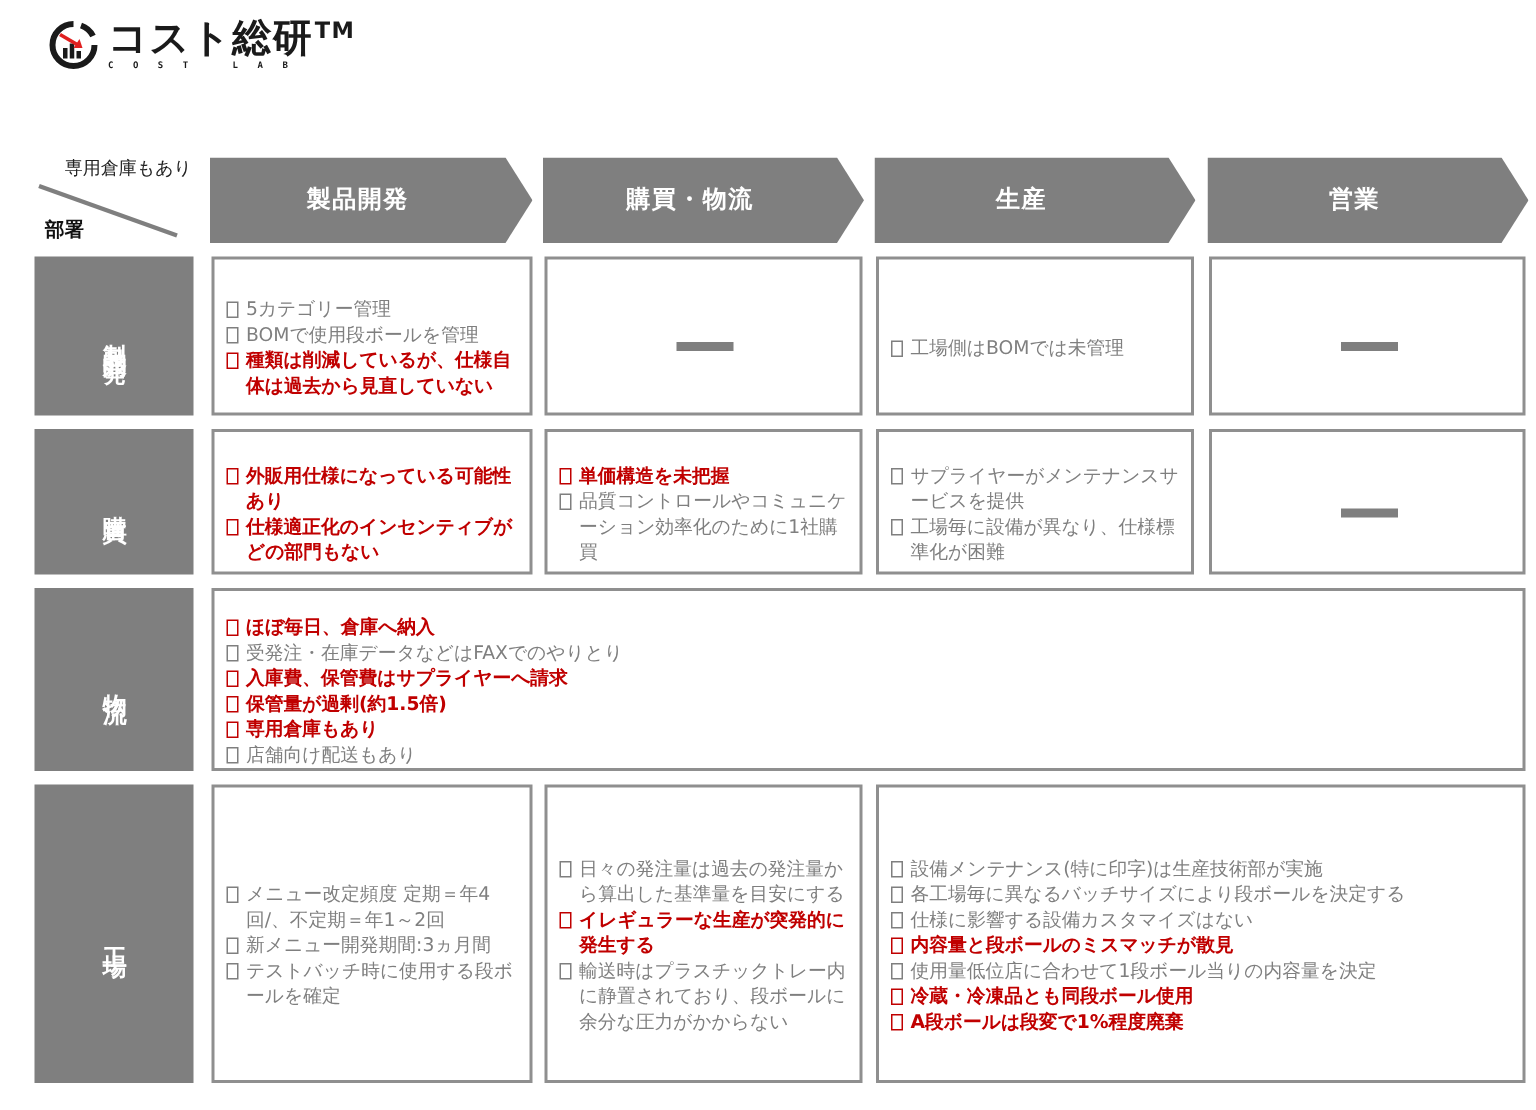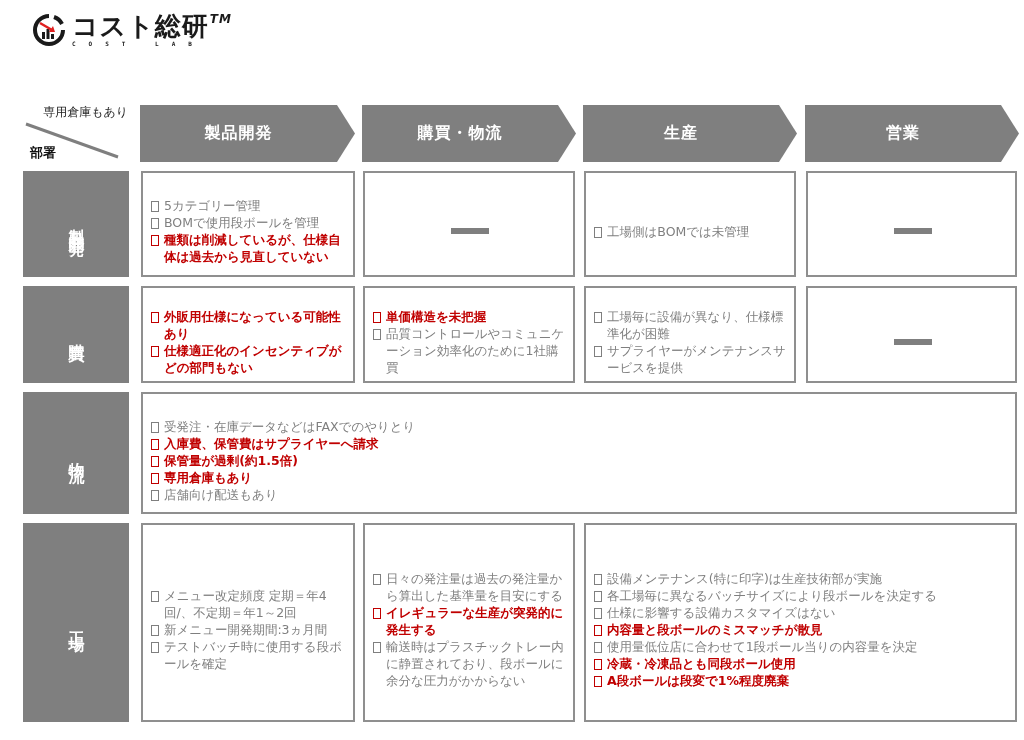--- a/index.html
+++ b/index.html
@@ -4,21 +4,21 @@
 <style>
   * { box-sizing: border-box; margin: 0; padding: 0; }
   html, body { width: 1024px; height: 740px; background: #ffffff; overflow: hidden; }
   body { position: relative; font-family: "DejaVu Sans", "Liberation Sans", sans-serif; color: #7f7f7f; }
 
   
   .logo { position: absolute; left: 32px; top: 10px; height: 40px; display: flex; align-items: center; }
   .logo svg { display: block; }
   .logo-text { margin-left: 6px; display: flex; flex-direction: column; line-height: 1; }
   .logo-main { font-size: 26px; font-weight: bold; color: #1a1a1a; letter-spacing: 1px; }
-  .logo-main sup { font-size: 12px; font-weight: bold; vertical-align: top; margin-left: 1px; font-style: italic; }
+  .logo-main sup { font-size: 15px; font-weight: bold; vertical-align: top; margin-left: 1px; }
   .logo-sub { font-size: 6px; font-weight: bold; color: #1a1a1a; letter-spacing: 13px; margin-top: 2px; font-family: "DejaVu Sans Mono", monospace; }
 
   
   .corner { position: absolute; left: 22px; top: 102px; width: 112px; height: 62px; }
   .corner-top { position: absolute; right: 6px; top: 2px; font-size: 12px; color: #222; white-space: nowrap; }
   .corner-bottom { position: absolute; left: 8px; bottom: 2px; font-size: 13px; font-weight: bold; color: #111; margin-top: 20px; }
   .corner svg { position: absolute; left: 0; top: 0; }
 
   
   .col-head { position: absolute; top: 105px; height: 57px; }
@@ -128,30 +128,31 @@
   </ul>
 </div>
 <div class="cell" style="left:363px;top:286px;width:212px;height:97px;">
   <ul>
     <li class="red">単価構造を未把握</li>
     <li>品質コントロールやコミュニケーション効率化のために1社購買</li>
   </ul>
 </div>
 <div class="cell" style="left:584px;top:286px;width:212px;height:97px;">
   <ul>
+    <li>サプライヤーがメンテナンスサービスを提供</li>
     <li>工場毎に設備が異なり、仕様標準化が困難</li>
-    <li>サプライヤーがメンテナンスサービスを提供</li>
   </ul>
 </div>
 <div class="cell" style="left:806px;top:286px;width:211px;height:97px;">
   <div class="dash"></div>
 </div>
 
 <div class="cell" style="left:141px;top:392px;width:876px;height:122px;">
   <ul>
+    <li class="red">ほぼ毎日、倉庫へ納入</li>
     <li>受発注・在庫データなどはFAXでのやりとり</li>
     <li class="red">入庫費、保管費はサプライヤーへ請求</li>
     <li class="red">保管量が過剰(約1.5倍)</li>
     <li class="red">専用倉庫もあり</li>
     <li>店舗向け配送もあり</li>
   </ul>
 </div>
 
 <div class="cell" style="left:141px;top:523px;width:214px;height:199px;">
   <ul>

